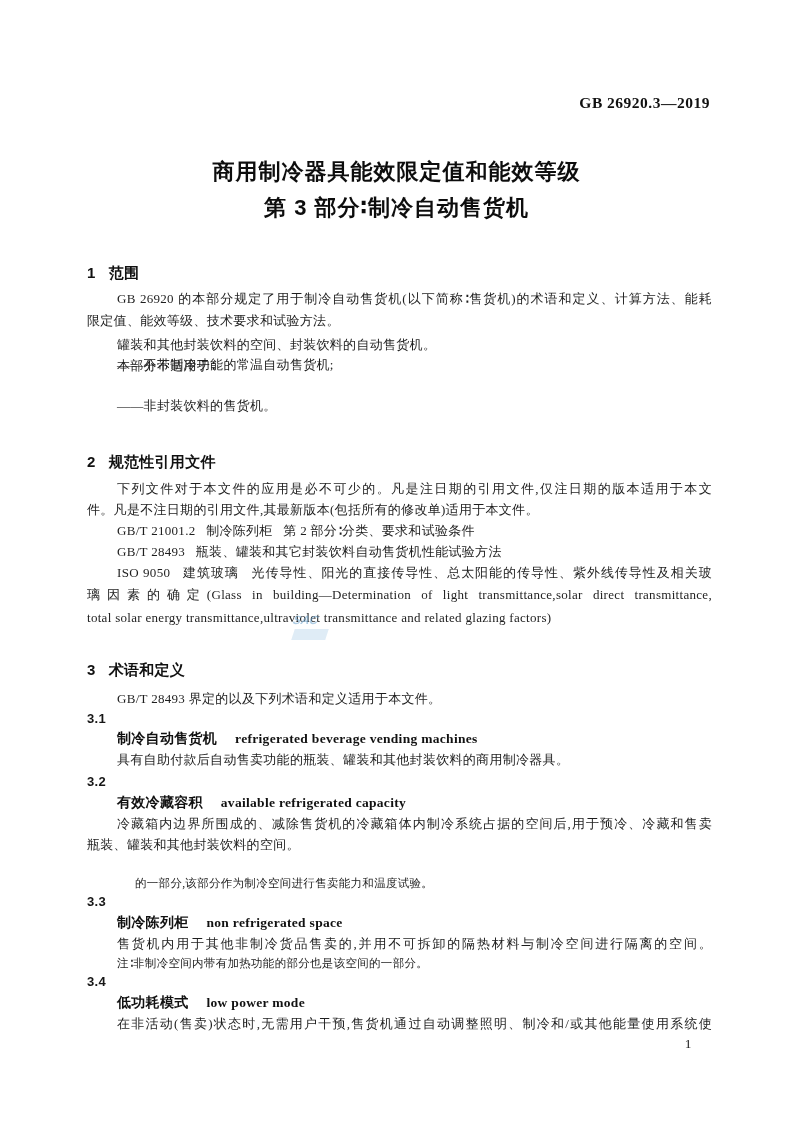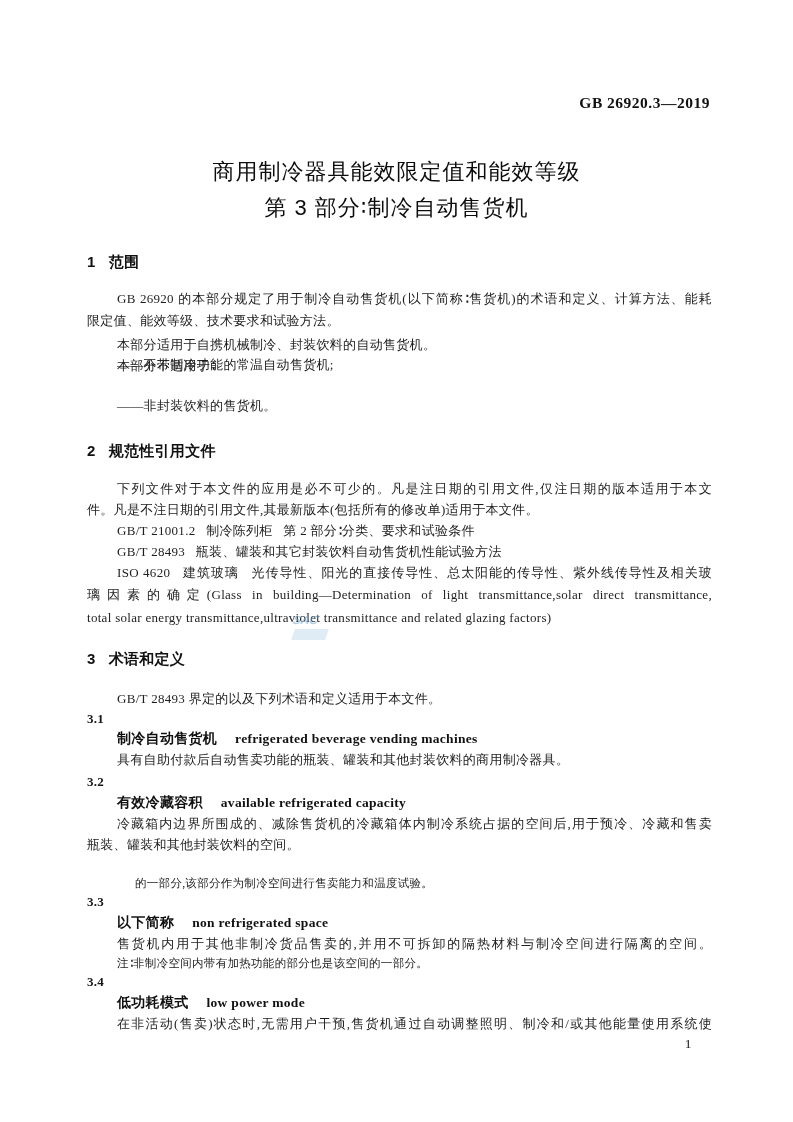--- a/index.html
+++ b/index.html
@@ -19,45 +19,45 @@
   }
   .just{
     white-space:pre-wrap;
     text-align:justify;
     text-align-last:justify;
   }
   .ind{padding-left:30px;width:595px;}
   .ind48{padding-left:48px;width:577px;}
   .h{
     font-family:"Liberation Sans","DejaVu Sans",sans-serif;
-    font-weight:700;font-size:15px;color:#111;
+    font-weight:700;font-size:15px;color:#111;margin-top:11px;
   }
   .hname{margin-left:13px;}
   .num{
-    font-family:Liberation Serif, serif;
+    font-family:Liberation Sans, sans-serif;
     font-weight:700;font-size:13px;color:#161616;
   }
   .term-cn{
     font-family:"Liberation Sans","DejaVu Sans",sans-serif;
     font-weight:700;font-size:14px;color:#111;margin-top:16px;
   }
   .term-en{
     font-family:"Liberation Serif","DejaVu Serif",serif;
     font-weight:700;font-size:13.5px;margin-left:18px;color:#111;text-align:right;
   }
   .note{font-size:11.5px;line-height:14px;color:#232323;}
   .doc-code{
     position:absolute;top:94px;right:83px;
     font-weight:700;font-size:15.5px;letter-spacing:0.5px;color:#111;
   }
   .doc-title{
     position:absolute;left:0;width:100%;
     text-align:center;
     font-family:"Liberation Sans","DejaVu Sans",sans-serif;
-    font-weight:400;font-size:22px;letter-spacing:1px;color:#0d0d0d;
+    font-weight:700;font-size:22px;letter-spacing:1px;color:#0d0d0d;
   }
   .page-number{
     position:absolute;top:1036px;left:678px;width:20px;
     font-size:13.5px;text-align:center;color:#222;
   }
   .watermark{
     position:absolute;left:293px;top:613px;
     width:40px;height:34px;opacity:0.55;
     pointer-events:none;
   }
@@ -81,31 +81,31 @@
 <div class="page">
 
   <div class="doc-code">GB 26920.3—2019</div>
 
   <div class="doc-title" style="top:157px">商用制冷器具能效限定值和能效等级</div>
   <div class="doc-title" style="top:193px">第 3 部分∶制冷自动售货机</div>
 
   <div class="line h" style="top:254px"><span>1</span><span class="hname">范围</span></div>
   <div class="line ind just" style="top:291px">GB 26920 的本部分规定了用于制冷自动售货机(以下简称∶售货机)的术语和定义、计算方法、能耗</div>
   <div class="line" style="top:313px">限定值、能效等级、技术要求和试验方法。</div>
-  <div class="line ind" style="top:337px">本部分适用于自携机械制冷、封装饮料的自动售货机。</div>
+  <div class="line ind" style="top:337px">罐装和其他封装饮料的空间、封装饮料的自动售货机。</div>
   <div class="line ind" style="top:358px">本部分不适用于∶</div>
   <div class="line ind" style="top:357px">——不带制冷功能的常温自动售货机;</div>
   <div class="line ind" style="top:398px">——非封装饮料的售货机。</div>
 
   <div class="line h" style="top:443px"><span>2</span><span class="hname">规范性引用文件</span></div>
   <div class="line ind just" style="top:481px">下列文件对于本文件的应用是必不可少的。凡是注日期的引用文件,仅注日期的版本适用于本文</div>
   <div class="line" style="top:502px">件。凡是不注日期的引用文件,其最新版本(包括所有的修改单)适用于本文件。</div>
   <div class="line ind" style="top:523px">GB/T 21001.2   制冷陈列柜   第 2 部分∶分类、要求和试验条件</div>
   <div class="line ind" style="top:544px">GB/T 28493   瓶装、罐装和其它封装饮料自动售货机性能试验方法</div>
-  <div class="line ind just" style="top:565px">ISO 4620   建筑玻璃   光传导性、阳光的直接传导性、总太阳能的传导性、紫外线传导性及相关玻</div>
+  <div class="line ind just" style="top:565px">ISO 9050   建筑玻璃   光传导性、阳光的直接传导性、总太阳能的传导性、紫外线传导性及相关玻</div>
   <div class="line just" style="top:587px">璃因素的确定(Glass in building—Determination of light transmittance,solar direct transmittance,</div>
   <div class="line" style="top:610px">total solar energy transmittance,ultraviolet transmittance and related glazing factors)</div>
 
   <div class="watermark">
     <span class="wm-text">SAC</span>
     <div class="wm-bar"></div>
   </div>
 
   <div class="line h" style="top:651px"><span>3</span><span class="hname">术语和定义</span></div>
   <div class="line ind" style="top:691px">GB/T 28493 界定的以及下列术语和定义适用于本文件。</div>
@@ -114,21 +114,21 @@
   <div class="line ind" style="top:730px"><span class="term-cn">制冷自动售货机</span><span class="term-en">refrigerated beverage vending machines</span></div>
   <div class="line ind" style="top:752px">具有自助付款后自动售卖功能的瓶装、罐装和其他封装饮料的商用制冷器具。</div>
 
   <div class="line num" style="top:774px">3.2</div>
   <div class="line ind" style="top:794px"><span class="term-cn">有效冷藏容积</span><span class="term-en">available refrigerated capacity</span></div>
   <div class="line ind just" style="top:816px">冷藏箱内边界所围成的、减除售货机的冷藏箱体内制冷系统占据的空间后,用于预冷、冷藏和售卖</div>
   <div class="line" style="top:837px">瓶装、罐装和其他封装饮料的空间。</div>
   <div class="line note ind48" style="top:876px">的一部分,该部分作为制冷空间进行售卖能力和温度试验。</div>
 
   <div class="line num" style="top:894px">3.3</div>
-  <div class="line ind" style="top:914px"><span class="term-cn">以下简称</span><span class="term-en">non refrigerated space</span></div>
+  <div class="line ind" style="top:914px"><span class="term-cn">制冷陈列柜</span><span class="term-en">non refrigerated space</span></div>
   <div class="line ind just" style="top:936px">售货机内用于其他非制冷货品售卖的,并用不可拆卸的隔热材料与制冷空间进行隔离的空间。</div>
   <div class="line note ind" style="top:956px">注∶非制冷空间内带有加热功能的部分也是该空间的一部分。</div>
 
   <div class="line num" style="top:974px">3.4</div>
   <div class="line ind" style="top:994px"><span class="term-cn">低功耗模式</span><span class="term-en">low power mode</span></div>
   <div class="line ind just" style="top:1016px">在非活动(售卖)状态时,无需用户干预,售货机通过自动调整照明、制冷和/或其他能量使用系统使</div>
 
   <div class="page-number">1</div>
 
 </div>

